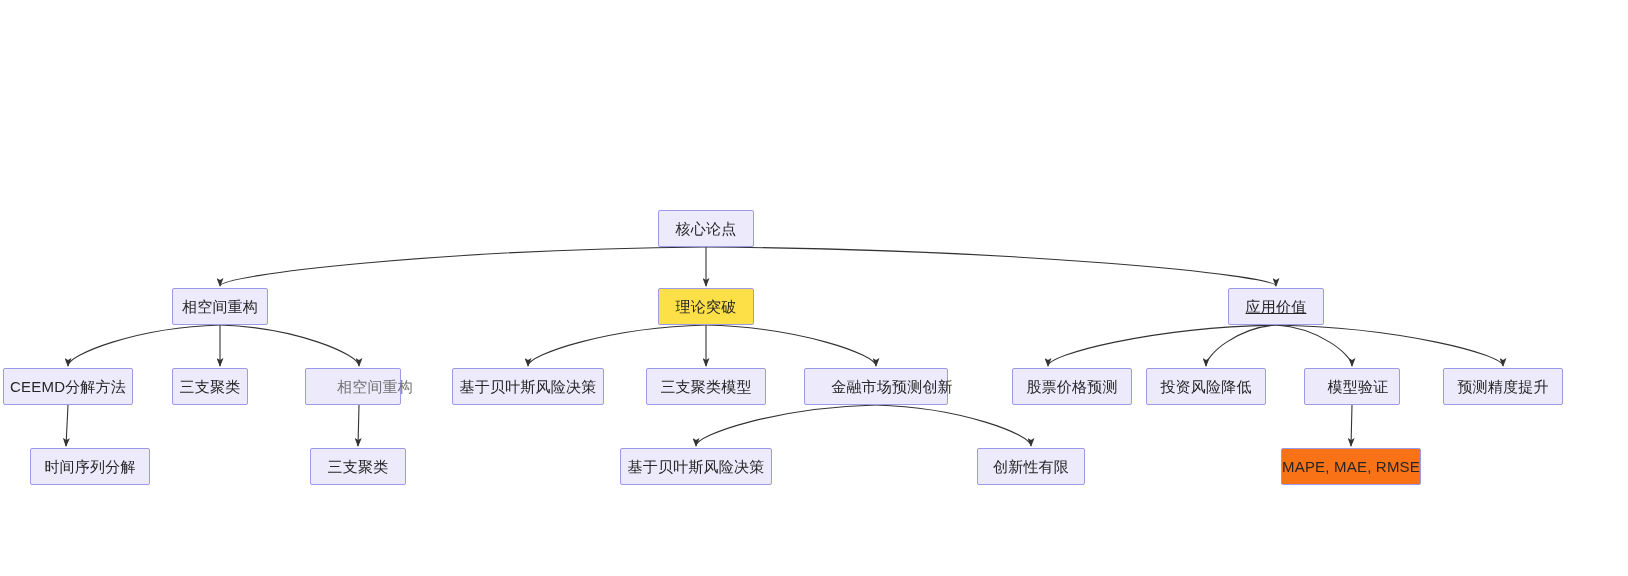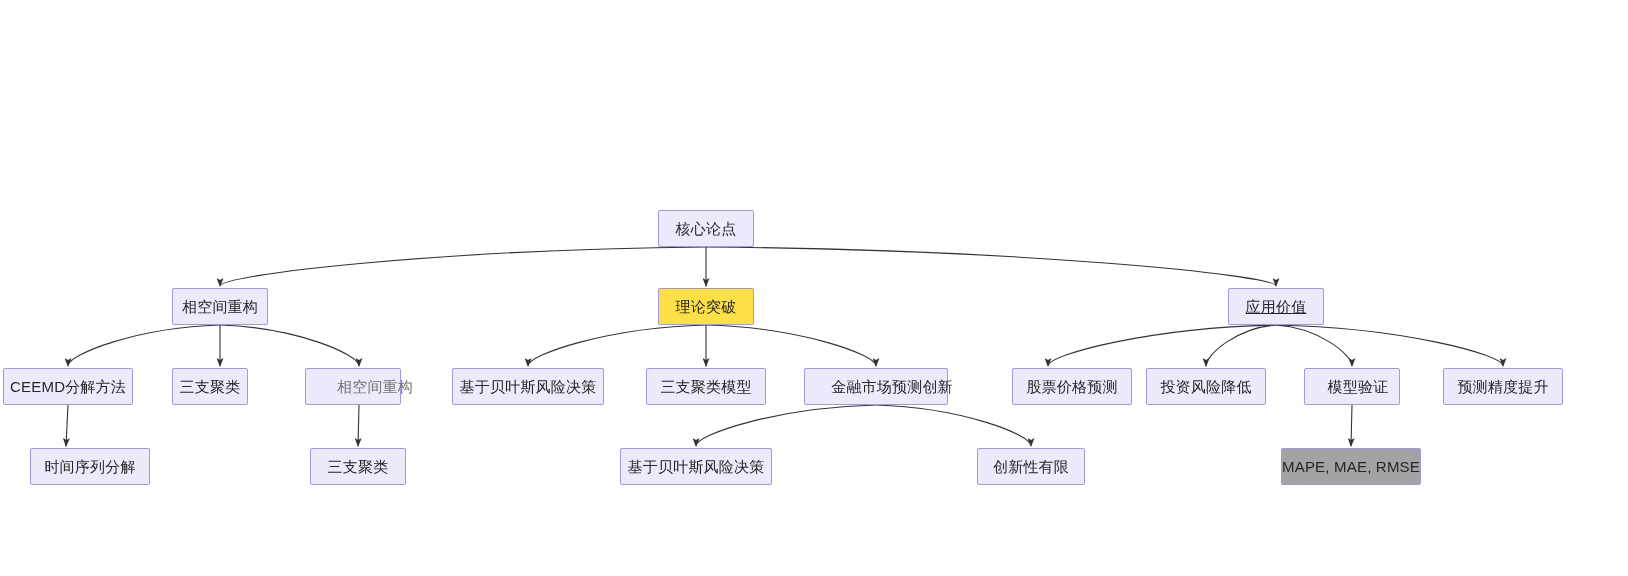--- a/index.html
+++ b/index.html
@@ -123,17 +123,17 @@
       </div>
       <div class="node" id="node-l3a3" style="left: 310px; top: 448px; width: 96px; height: 37px; background: rgb(236, 234, 251); border-color: rgb(157, 152, 232); color: rgb(38, 38, 38);">
         <span class="node-label">三支聚类</span>
       </div>
       <div class="node" id="node-l3b3a" style="left: 620px; top: 448px; width: 152px; height: 37px; background: rgb(236, 234, 251); border-color: rgb(157, 152, 232); color: rgb(38, 38, 38);">
         <span class="node-label">基于贝叶斯风险决策</span>
       </div>
       <div class="node" id="node-l3b3b" style="left: 977px; top: 448px; width: 108px; height: 37px; background: rgb(236, 234, 251); border-color: rgb(157, 152, 232); color: rgb(38, 38, 38); align-items: center;">
         <span class="node-label">创新性有限</span>
       </div>
-      <div class="node" id="node-l3c3" style="left: 1281px; top: 448px; width: 140px; height: 37px; background: #a3a3a3; border-color: rgb(157, 152, 232); color: rgb(38, 38, 38);">
+      <div class="node" id="node-l3c3" style="left: 1281px; top: 448px; width: 140px; height: 37px; background: #f97316; border-color: rgb(157, 152, 232); color: rgb(38, 38, 38);">
         <span class="node-label">MAPE, MAE, RMSE</span>
       </div>
     </div>
 </div>
 
 </body></html>

